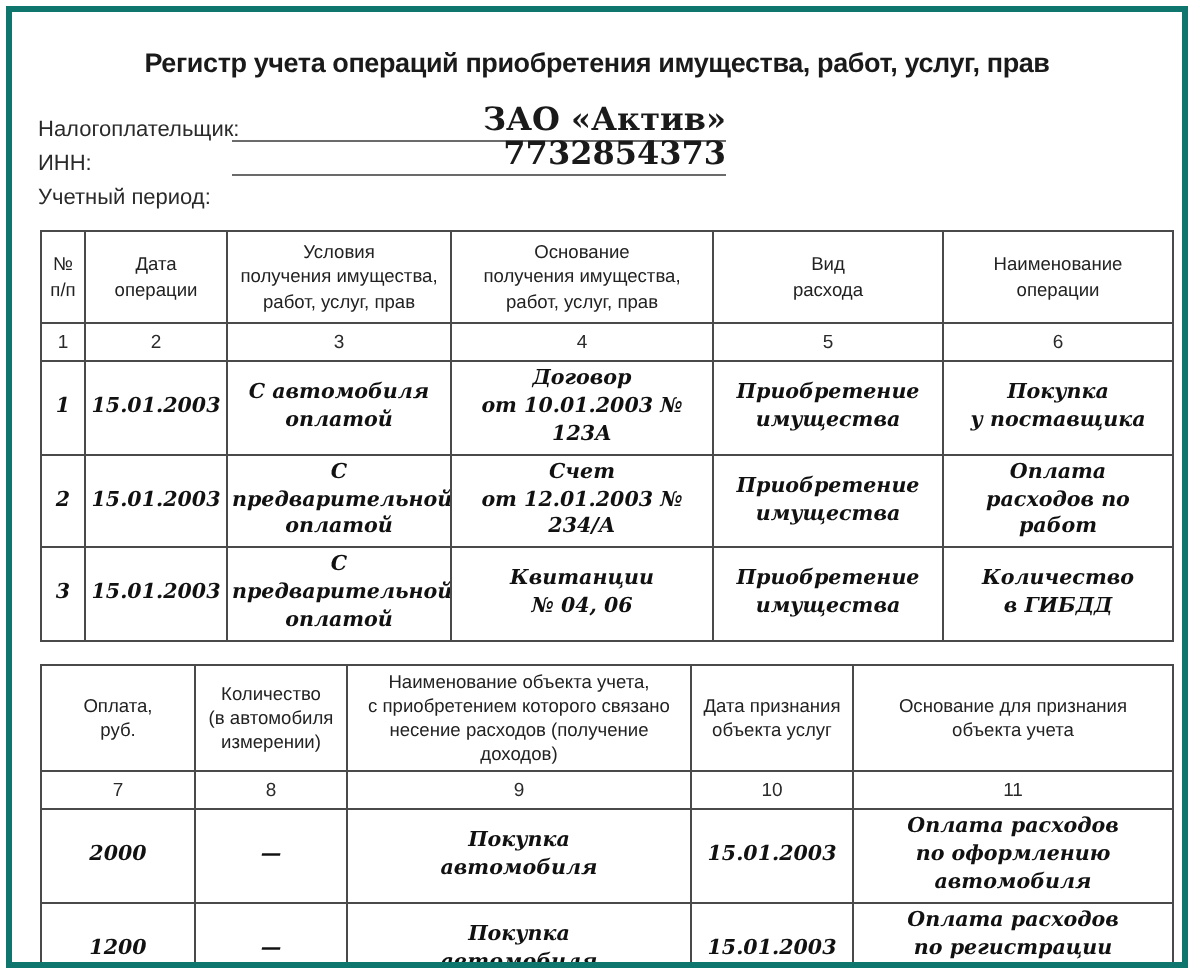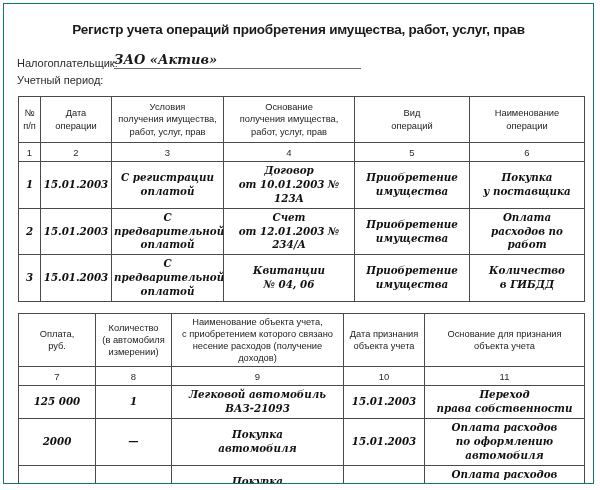--- a/index.html
+++ b/index.html
@@ -1,36 +1,36 @@
 <!DOCTYPE html>
 <html><head>
 <meta charset="utf-8">
 <style>
   * { margin: 0; padding: 0; box-sizing: border-box; }
   html, body { width: 600px; height: 490px; background: #fff; }
   body { font-family: "Liberation Sans", sans-serif; color: #1e1e1e; }
 
   .page {
     position: absolute; left: 3px; top: 3px; width: 591px; height: 481px;
-    border: 1px solid #0f766e; background: #fff; padding: 14px 10px 0 10px;
+    border: 3px solid #0f766e; background: #fff; padding: 14px 10px 0 10px;
     overflow: hidden;
   }
 
   .title {
     text-align: center; font-size: 13.5px; font-weight: bold; color: #1a1a1a;
     letter-spacing: -0.2px; margin-top: 4px; margin-bottom: 15px;
   }
 
   .fields { margin-left: 3px; margin-bottom: 10px; }
   .field-row { display: flex; align-items: flex-end; height: 17px; }
   .field-label { width: 97px; font-size: 11px; color: #2a2a2a; }
   .field-value-box {
-    width: 247px; border-bottom: 1px solid #6b6b6b; text-align: left;
+    width: 247px; border-bottom: 1px solid #6b6b6b; text-align: right;
     font-family: "DejaVu Serif", "Liberation Serif", serif;
-    font-style: italic; font-weight: bold; font-size: 13px; color: #1a1a1a;
+    font-weight: bold; font-size: 16px; color: #1a1a1a;
     padding-bottom: 1px;
   }
 
   table {
     border-collapse: collapse; table-layout: fixed; margin-left: 4px;
     width: 566px; background: #fff;
   }
   th, td {
     border: 1px solid #4a4a4a; text-align: center; vertical-align: middle;
     white-space: pre-line; overflow: hidden; padding: 2px 2px;
@@ -55,20 +55,24 @@
 <body>
 
 <div class="page">
 
   <div class="title">Регистр учета операций приобретения имущества, работ, услуг, прав</div>
 
   <div class="fields">
     <div class="field-row">
       <span class="field-label">Налогоплательщик:</span>
       <span class="field-value-box">ЗАО «Актив»</span>
+    </div>
+    <div class="field-row">
+      <span class="field-label">ИНН:</span>
+      <span class="field-value-box">7732854373</span>
     </div>
     <div class="field-row">
       <span class="field-label">Учетный период:</span>
     </div>
   </div>
 
   <table class="t1">
     <colgroup>
       <col style="width:22px">
         <col style="width:71px">
@@ -83,36 +87,36 @@
 п/п</th>
       <th>Дата
 операции</th>
       <th>Условия
 получения имущества,
 работ, услуг, прав</th>
       <th>Основание
 получения имущества,
 работ, услуг, прав</th>
       <th>Вид
-операций</th>
+расхода</th>
       <th>Наименование
 операции</th>
     </tr>
     <tr class="num-row">
       <td>1</td>
       <td>2</td>
       <td>3</td>
       <td>4</td>
       <td>5</td>
       <td>6</td>
     </tr>
     <tr class="data-row">
       <td>1</td>
       <td>15.01.2003</td>
-      <td>С регистрации
+      <td>С автомобиля
 оплатой</td>
       <td>Договор
 от 10.01.2003 № 123А</td>
       <td>Приобретение
 имущества</td>
       <td>Покупка
 у поставщика</td>
     </tr>
     <tr class="data-row">
       <td>2</td>
@@ -153,41 +157,32 @@
         <tr class="hdr-row">
       <th>Оплата,
 руб.</th>
       <th>Количество
 (в автомобиля
 измерении)</th>
       <th>Наименование объекта учета,
 с приобретением которого связано
 несение расходов (получение доходов)</th>
       <th>Дата признания
-объекта учета</th>
+объекта услуг</th>
       <th>Основание для признания
 объекта учета</th>
     </tr>
     <tr class="num-row">
       <td>7</td>
       <td>8</td>
       <td>9</td>
       <td>10</td>
       <td>11</td>
     </tr>
     <tr class="data-row">
-      <td>125 000</td>
-      <td>1</td>
-      <td>Легковой автомобиль
-ВАЗ-21093</td>
-      <td>15.01.2003</td>
-      <td>Переход
-права собственности</td>
-    </tr>
-    <tr class="data-row">
       <td>2000</td>
       <td>—</td>
       <td>Покупка
 автомобиля</td>
       <td>15.01.2003</td>
       <td>Оплата расходов
 по оформлению автомобиля</td>
     </tr>
     <tr class="data-row">
       <td>1200</td>

